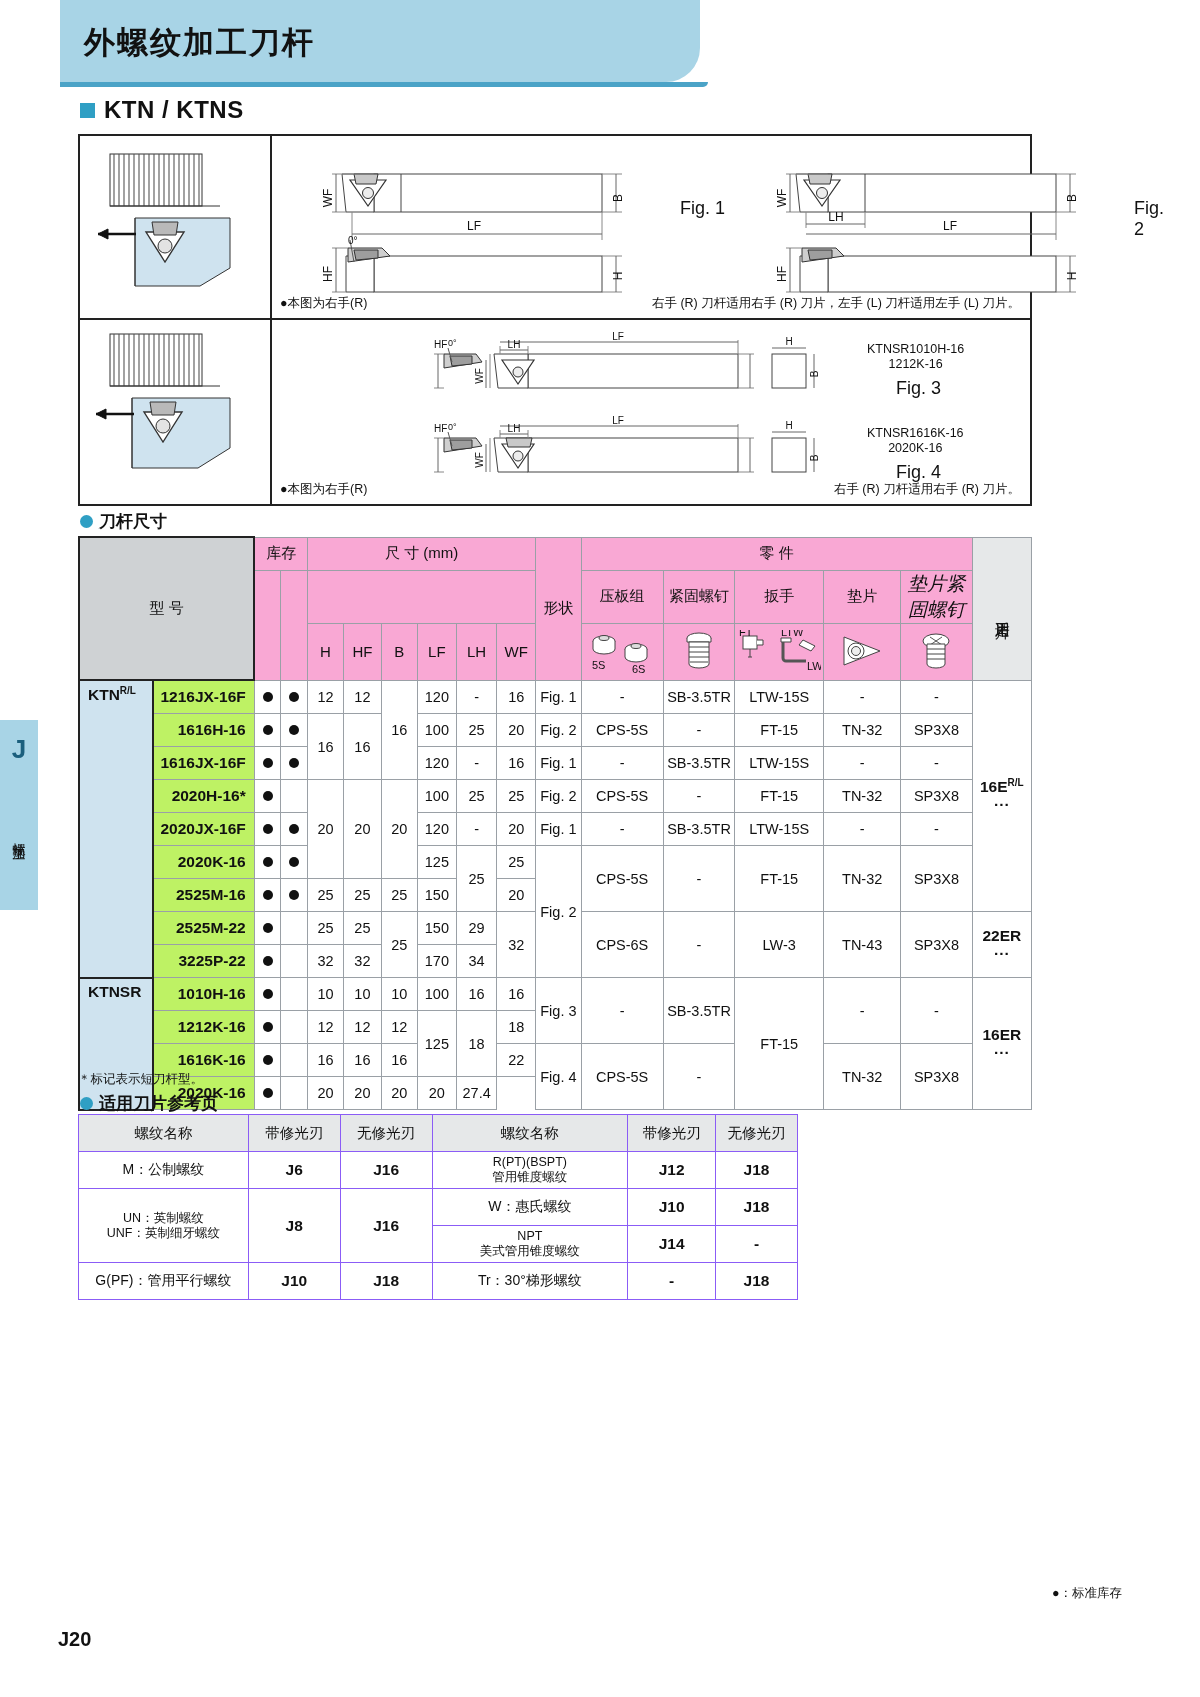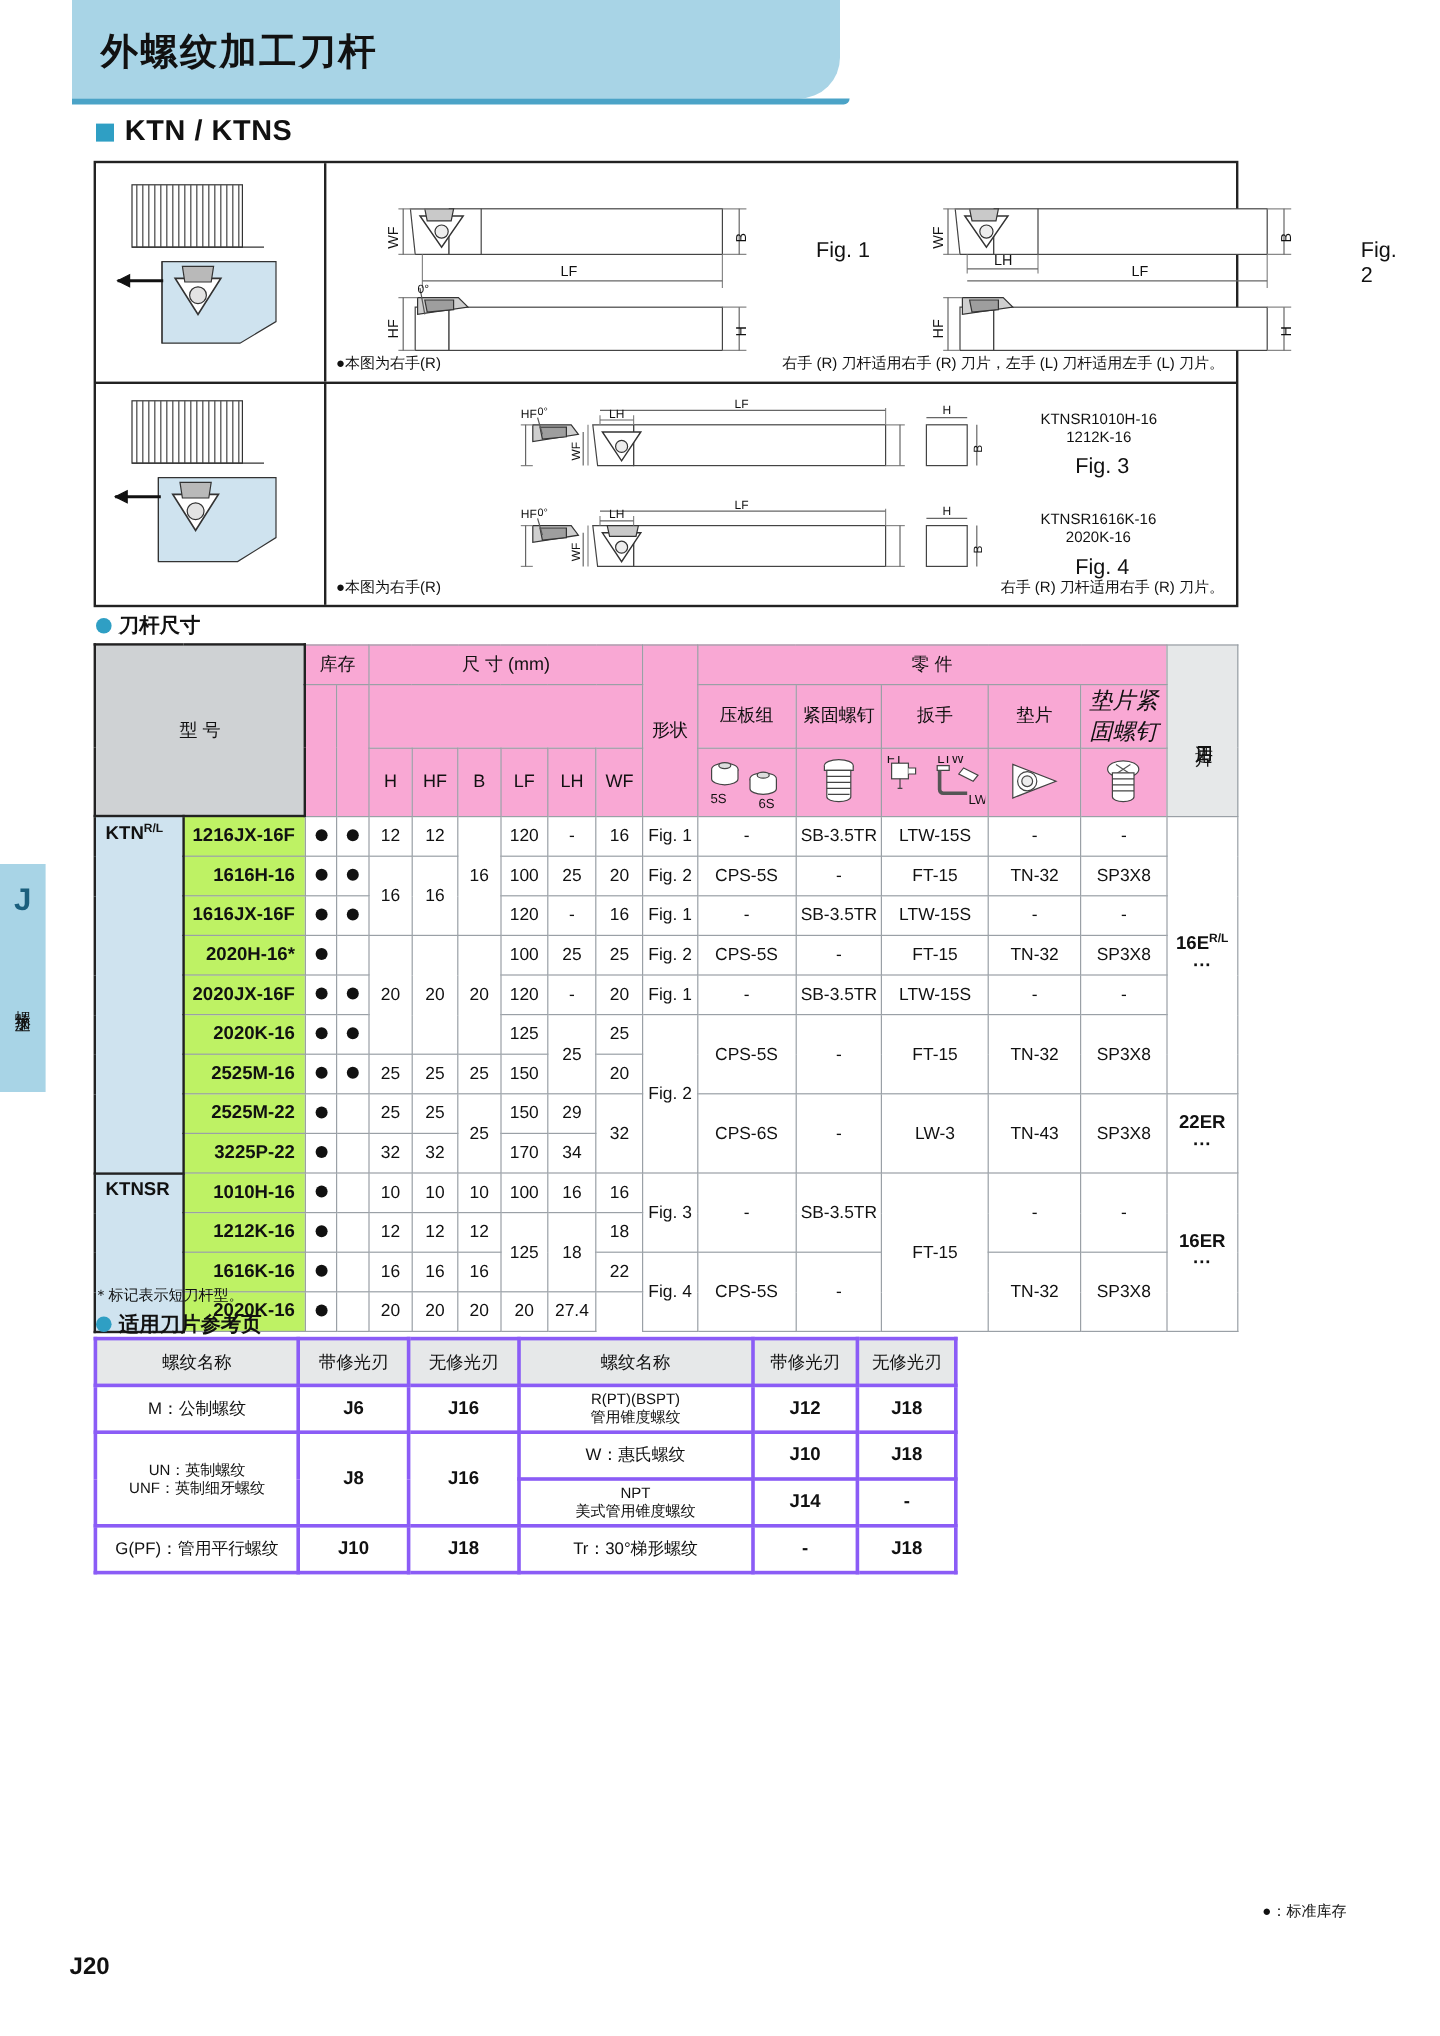--- a/index.html
+++ b/index.html
@@ -91,21 +91,21 @@
   .sect2{
     position:absolute;left:80px;top:1092px;font-size:17px;font-weight:bold;
     display:flex;align-items:center;gap:6px;
   }
   .dot-blue{width:13px;height:13px;border-radius:50%;background:#2f9fc4;display:inline-block;}
 
   .reftable{
     position:absolute;left:78px;top:1114px;width:720px;font-size:14px;
   }
   .reftable th,.reftable td{
-    border:3px solid #8b5cf6;text-align:center;vertical-align:middle;padding:3px 2px;
+    border:1px solid #8b5cf6;text-align:center;vertical-align:middle;padding:3px 2px;
     height:30px;
   }
   .reftable thead th{background:#e6e8e9;font-weight:normal;font-size:14.5px;}
   .reftable td.bold{font-weight:bold;font-size:15.5px;margin-left:11px;}
   .reftable .sub{font-size:12.5px;line-height:15px;}
 
   .legend{position:absolute;right:78px;top:1585px;font-size:12.5px;}
   .pagenum{position:absolute;left:58px;top:1628px;font-size:20px;font-weight:bold;}
 
   svg{display:block;}

